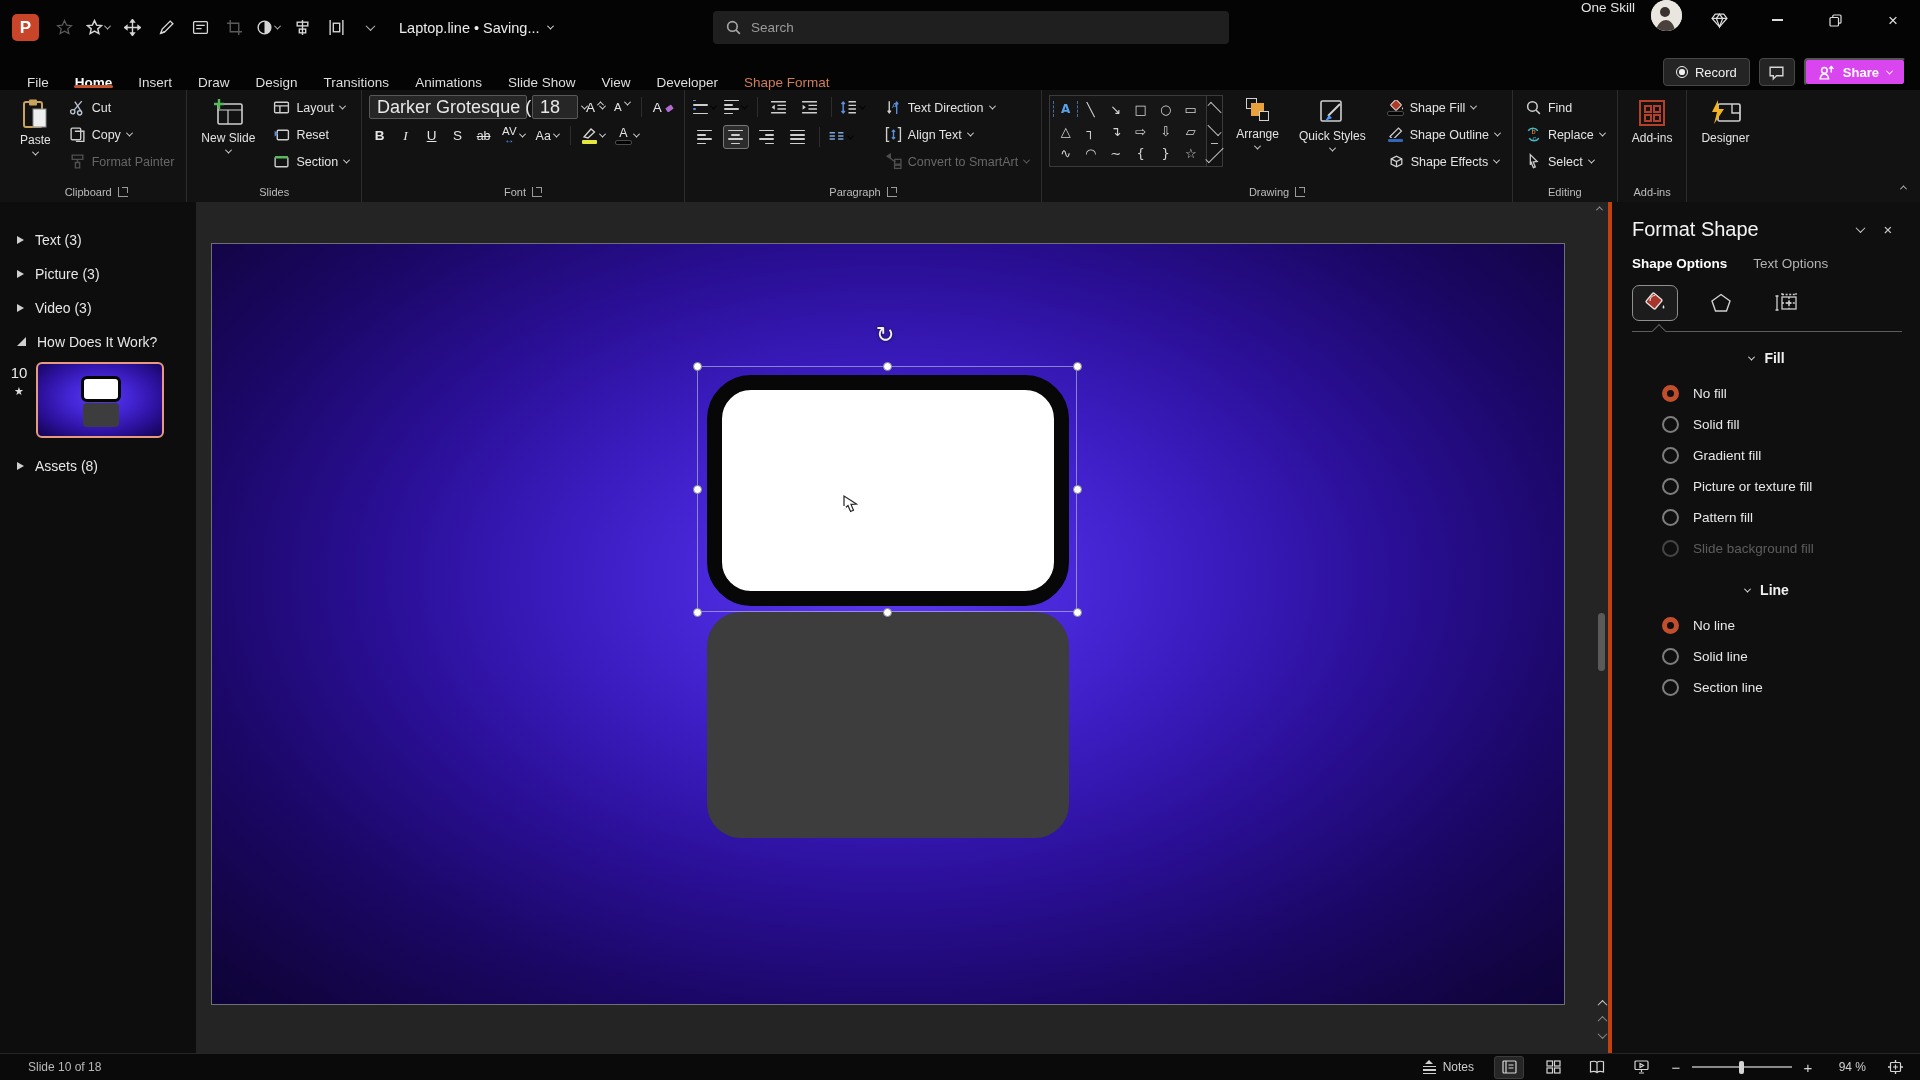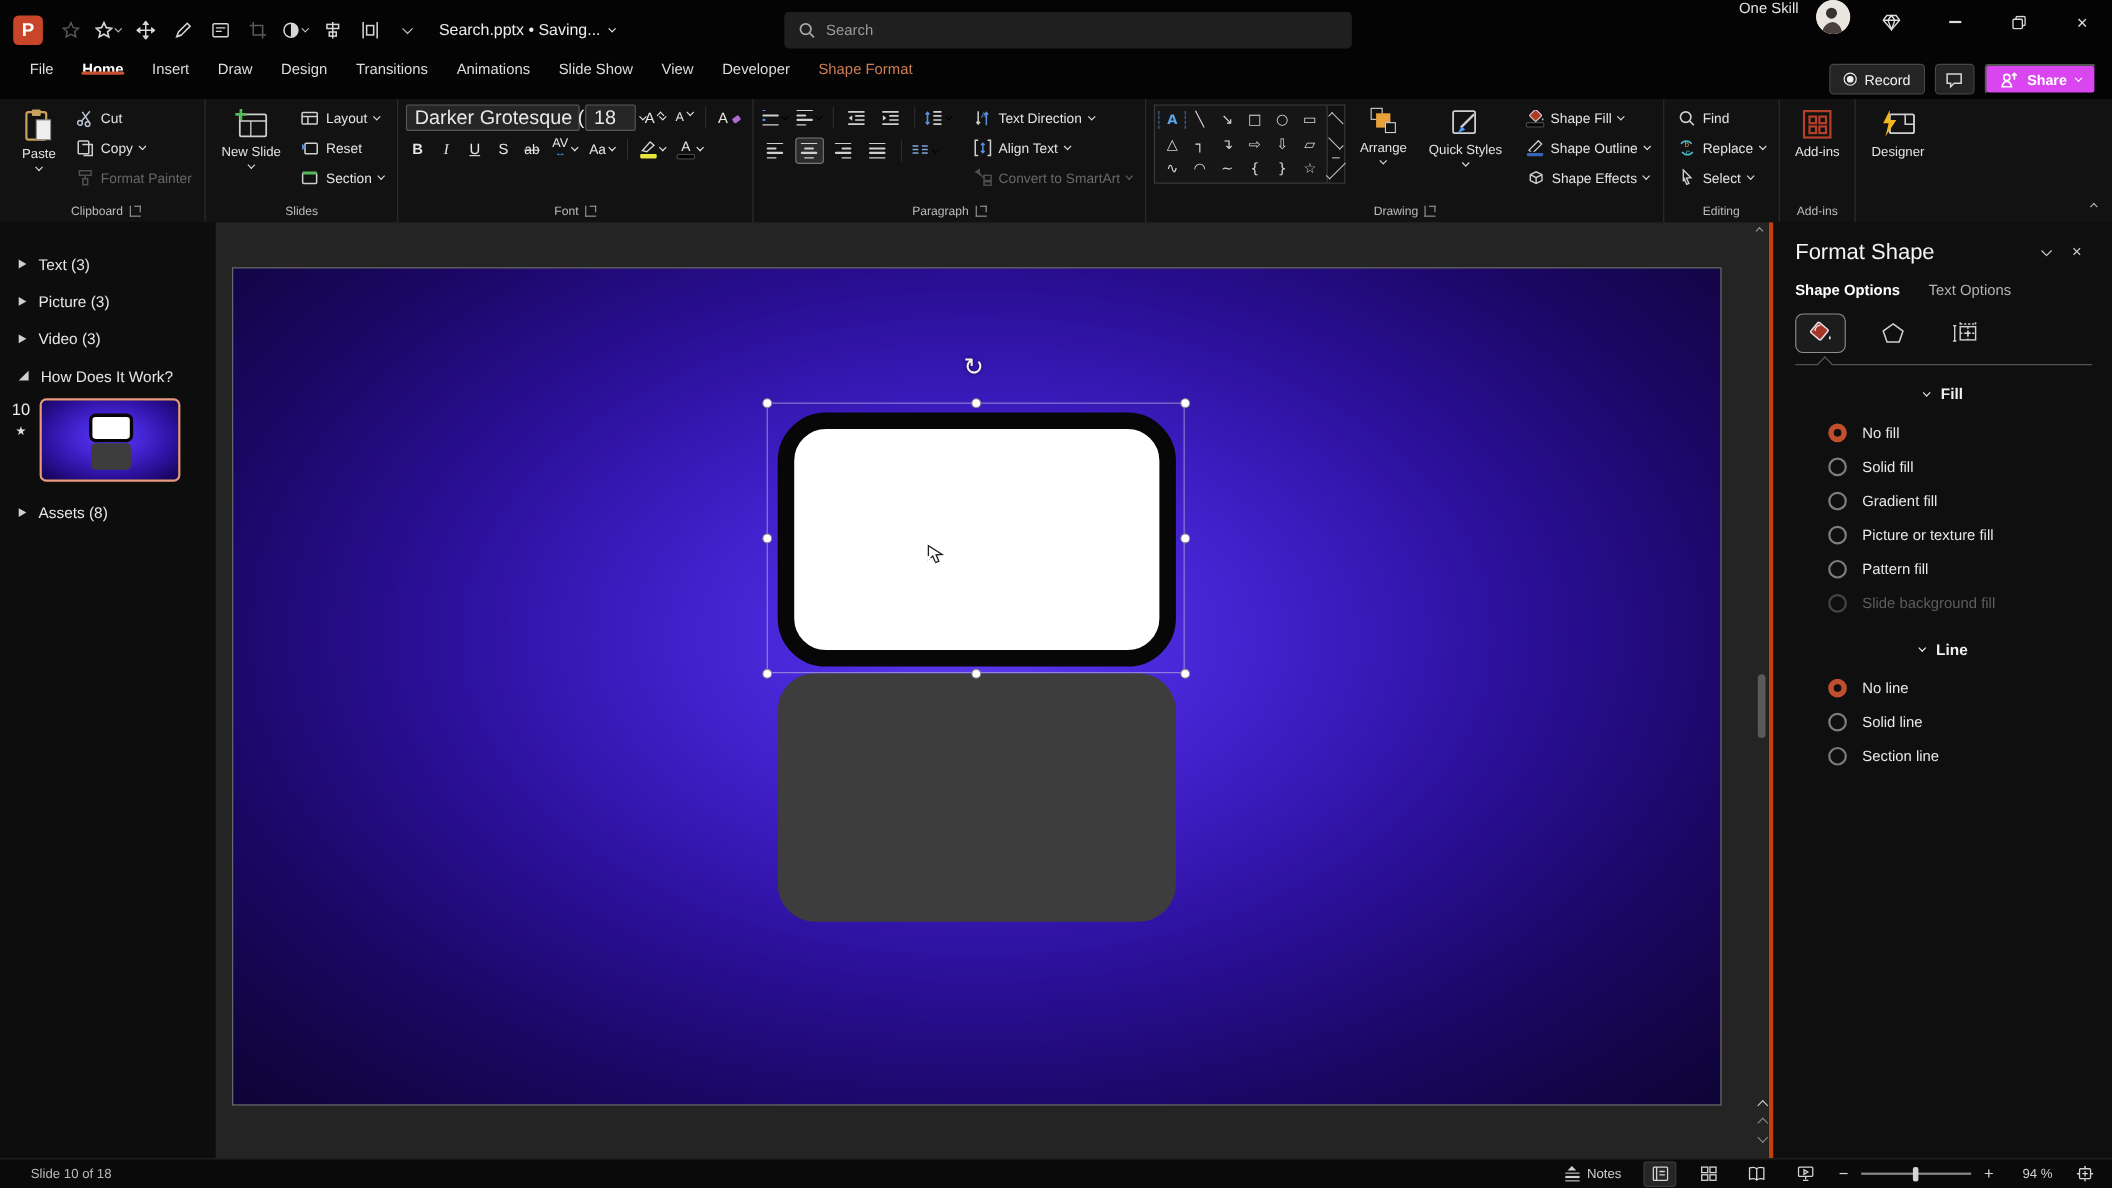--- a/index.html
+++ b/index.html
@@ -23,21 +23,21 @@
   .winbtn { width:42px; height:40px; display:flex; align-items:center; justify-content:center; color:#dcdcdc; }
   .minbar { width:11px; height:1.5px; background:#dcdcdc; display:block; }
   .closex { font-size:17px; line-height:1; }
 
   
   .cv { width:7px; height:7px; border-right:1.4px solid currentColor; border-bottom:1.4px solid currentColor; transform:rotate(45deg) translate(-1px,-1px); display:inline-block; flex:0 0 auto; }
   .cv.up { transform:rotate(225deg) translate(-1px,-1px); }
   .cv.sm { width:5px; height:5px; }
 
   
-  .tabsrow { height:35px; background:#040404; display:flex; align-items:flex-start; padding-left:14px; position:relative; }
+  .tabsrow { height:35px; background:#040404; display:flex; align-items:flex-end; padding-left:14px; position:relative; }
   .rtabs { display:flex; }
   .rtab { position:relative; display:flex; align-items:center; padding:0 13px; font-size:13.5px; color:#dedede; }
   .rtab.active { color:#fff; font-weight:bold; }
   .rtab.contextual { color:#CE7E58; }
   .tab-underline { position:absolute; left:12px; right:12px; bottom:2px; height:3px; border-radius:2px; background:#C7512E; }
   .tabs-right { position:absolute; right:14px; top:3px; display:flex; gap:9px; align-items:center; }
   .recbtn { height:28px; background:#242424; border:1px solid #474747; border-radius:4px; display:flex; align-items:center; gap:7px; padding:0 12px; color:#f0f0f0; font-size:13px; }
   .recdot { width:12px; height:12px; border:1.8px solid #f0f0f0; border-radius:50%; position:relative; }
   .recdot::after { content:''; position:absolute; inset:2.2px; background:#f0f0f0; border-radius:50%; }
   .cmtbtn { height:28px; width:36px; background:#242424; border:1px solid #474747; border-radius:4px; display:flex; align-items:center; justify-content:center; }
@@ -215,21 +215,21 @@
         <svg class="icon16" viewBox="0 0 16 16" fill="none" stroke="#d6d6d6" stroke-width="1.3">
             <path d="M2 1v14M14 1v14"></path>
             <rect x="5" y="4" width="6" height="8"></rect>
           </svg>
       </span>
       <span class="qbtn">
           <span class="cv"></span>
         </span>
     </div>
     <div class="doc-title">
-      <span>Search.pptx • Saving...</span>
+      <span>Laptop.line • Saving...</span>
       <span class="cv sm"></span>
     </div>
     <div class="searchbox">
       <svg class="icon16" viewBox="0 0 16 16" fill="none" stroke="#a8a8a8" stroke-width="1.5">
           <circle cx="7" cy="7" r="4.5"></circle>
           <path d="M10.5 10.5 14 14"></path>
         </svg>
       <input type="text" placeholder="Search" style="">
     </div>
     <div class="tb-right">

